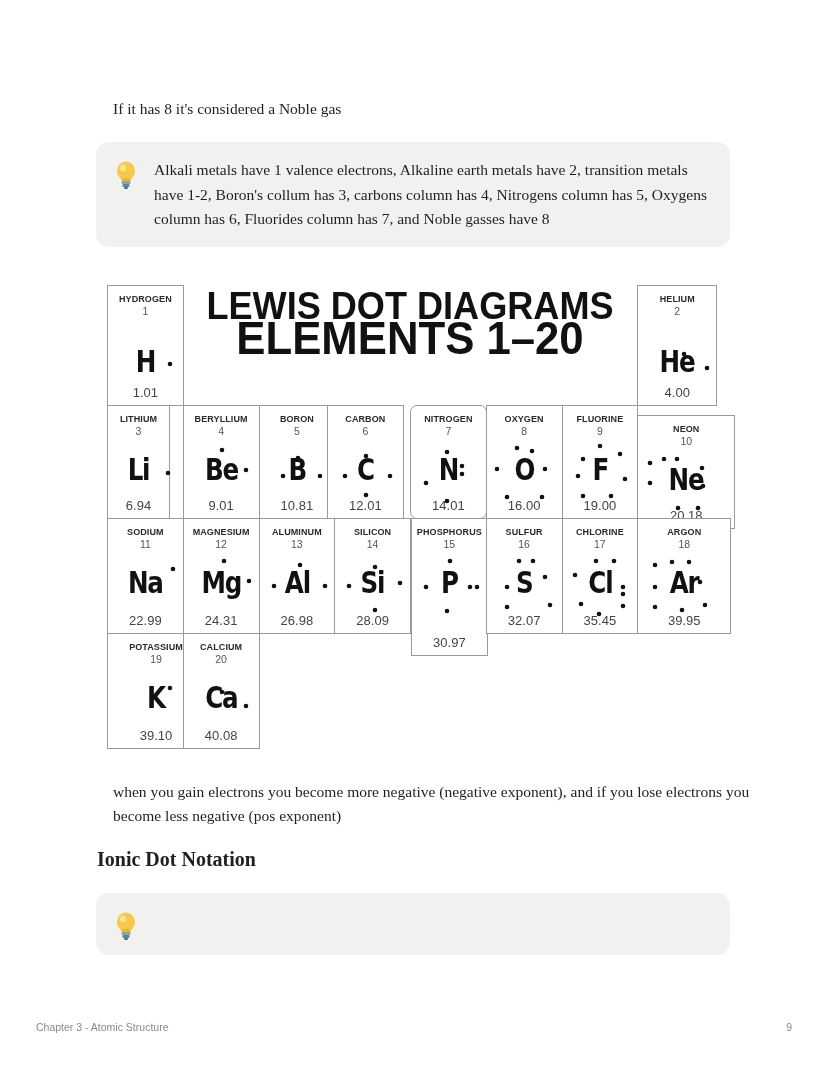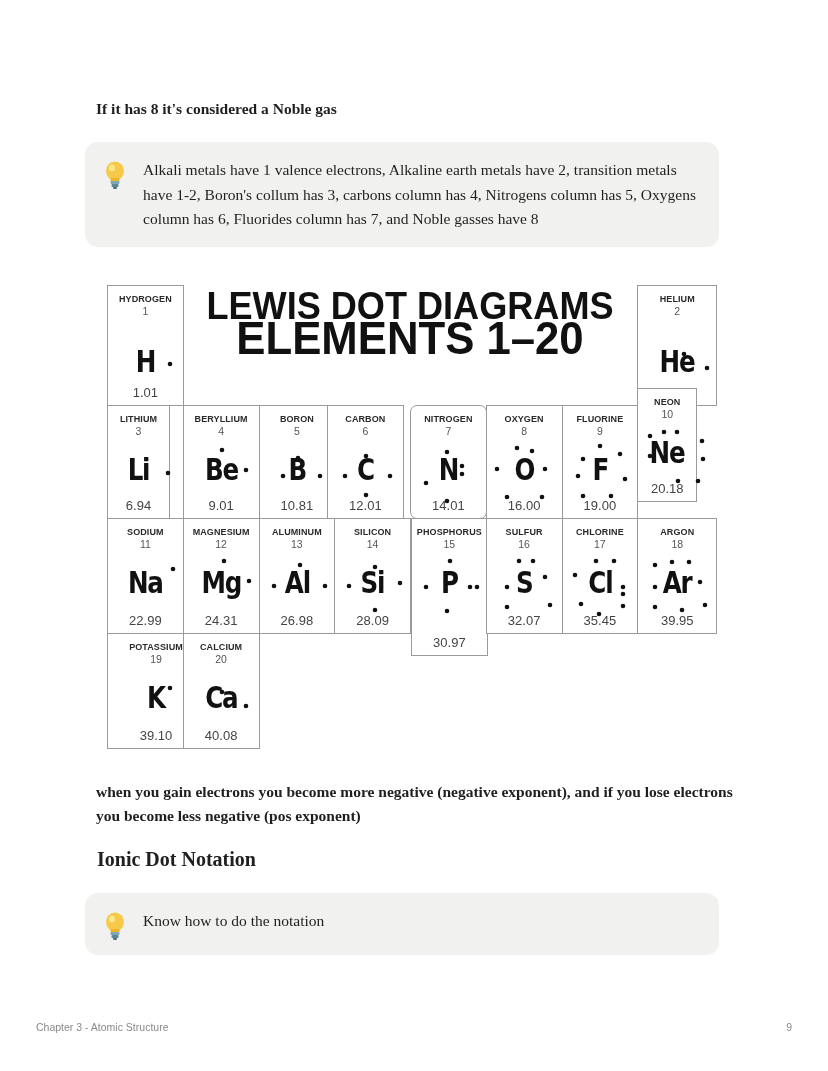--- a/index.html
+++ b/index.html
@@ -1,25 +1,25 @@
 <!DOCTYPE html>
 <html><head>
   <meta charset="utf-8">
   <style>
     html, body { margin: 0; padding: 0; background: #ffffff; }
     body {
       width: 828px; height: 1071px; position: relative; overflow: hidden;
       font-family: "Liberation Serif", serif; color: #1f1f1f;
     }
     .para {
-      position: absolute; left: 96px; width: 640px;
-      font-size: 15.5px; line-height: 24px; margin: 0; font-weight: bold;
+      position: absolute; left: 113px; width: 640px;
+      font-size: 15.5px; line-height: 24px; margin: 0;
     }
     .callout {
-      position: absolute; left: 85px; width: 634px;
+      position: absolute; left: 96px; width: 634px;
       background: #f1f1ef; border-radius: 13px;
     }
     .callout .bulb {
       position: absolute; left: 19px; width: 22px; height: 30px;
     }
     .callout .text {
       position: absolute; left: 58px; right: 14px;
       font-size: 15.5px; line-height: 24.5px; margin: 0;
     }
     h2.section {
@@ -188,21 +188,21 @@
         <svg class="dots" width="75.75" height="113">
           <circle cx="15" cy="70" r="2.3" fill="#111"></circle>
           <circle cx="20" cy="53" r="2.3" fill="#111"></circle>
           <circle cx="37" cy="40" r="2.3" fill="#111"></circle>
           <circle cx="57" cy="48" r="2.3" fill="#111"></circle>
           <circle cx="62" cy="73" r="2.3" fill="#111"></circle>
           <circle cx="20" cy="90" r="2.3" fill="#111"></circle>
           <circle cx="48" cy="90" r="2.3" fill="#111"></circle>
         </svg>
       </div>
-      <div class="cell" style="left: 530.25px; top: 103px; width: 60px; height: 114px;">
+      <div class="cell" style="left: 530.25px; top: 130px; width: 98px; height: 114px;">
         <div class="name">NEON</div>
         <div class="num">10</div>
         <div class="sym" style="top:46px">Ne</div>
         <div class="mass">20.18</div>
         <svg class="dots" width="75.75" height="113">
           <circle cx="12" cy="47" r="2.3" fill="#111"></circle>
           <circle cx="26" cy="43" r="2.3" fill="#111"></circle>
           <circle cx="39" cy="43" r="2.3" fill="#111"></circle>
           <circle cx="12" cy="67" r="2.3" fill="#111"></circle>
           <circle cx="64" cy="52" r="2.3" fill="#111"></circle>
@@ -289,21 +289,21 @@
           <circle cx="12" cy="56" r="2.3" fill="#111"></circle>
           <circle cx="33" cy="42" r="2.3" fill="#111"></circle>
           <circle cx="51" cy="42" r="2.3" fill="#111"></circle>
           <circle cx="60" cy="68" r="2.3" fill="#111"></circle>
           <circle cx="18" cy="85" r="2.3" fill="#111"></circle>
           <circle cx="60" cy="87" r="2.3" fill="#111"></circle>
           <circle cx="60" cy="75" r="2.3" fill="#111"></circle>
           <circle cx="36" cy="95" r="2.3" fill="#111"></circle>
         </svg>
       </div>
-      <div class="cell" style="left: 530.25px; top: 233px; width: 80px; height: 116px;">
+      <div class="cell" style="left: 530.25px; top: 233px; width: 94px; height: 116px;">
         <div class="name">ARGON</div>
         <div class="num">18</div>
         <div class="sym" style="top:46px">Ar</div>
         <div class="mass">39.95</div>
         <svg class="dots" width="75.75" height="115">
           <circle cx="17" cy="46" r="2.3" fill="#111"></circle>
           <circle cx="34" cy="43" r="2.3" fill="#111"></circle>
           <circle cx="51" cy="43" r="2.3" fill="#111"></circle>
           <circle cx="17" cy="68" r="2.3" fill="#111"></circle>
           <circle cx="62" cy="63" r="2.3" fill="#111"></circle>
@@ -342,17 +342,16 @@
   <span class="bulb" style="top:19px;">
     <svg width="22" height="30" viewBox="0 0 22 30">
       <ellipse cx="11" cy="10" rx="9" ry="9.5" fill="#f7c948"></ellipse>
       <ellipse cx="8" cy="7" rx="3" ry="3.5" fill="#fde58a"></ellipse>
       <rect x="6.5" y="17" width="9" height="3" fill="#f0b429"></rect>
       <rect x="6.5" y="20" width="9" height="3" rx="1" fill="#7fa7b8"></rect>
       <rect x="7.5" y="23" width="7" height="3" rx="1" fill="#5d8799"></rect>
       <rect x="9" y="26" width="4" height="2" rx="1" fill="#4a6f80"></rect>
     </svg>
   </span>
-  <p class="text" style="top:16px;">Know how to do the notation</p>
 </div>
 
 <div class="footer-left">Chapter 3 - Atomic Structure</div>
 <div class="footer-right">9</div>
 
 </body></html>

